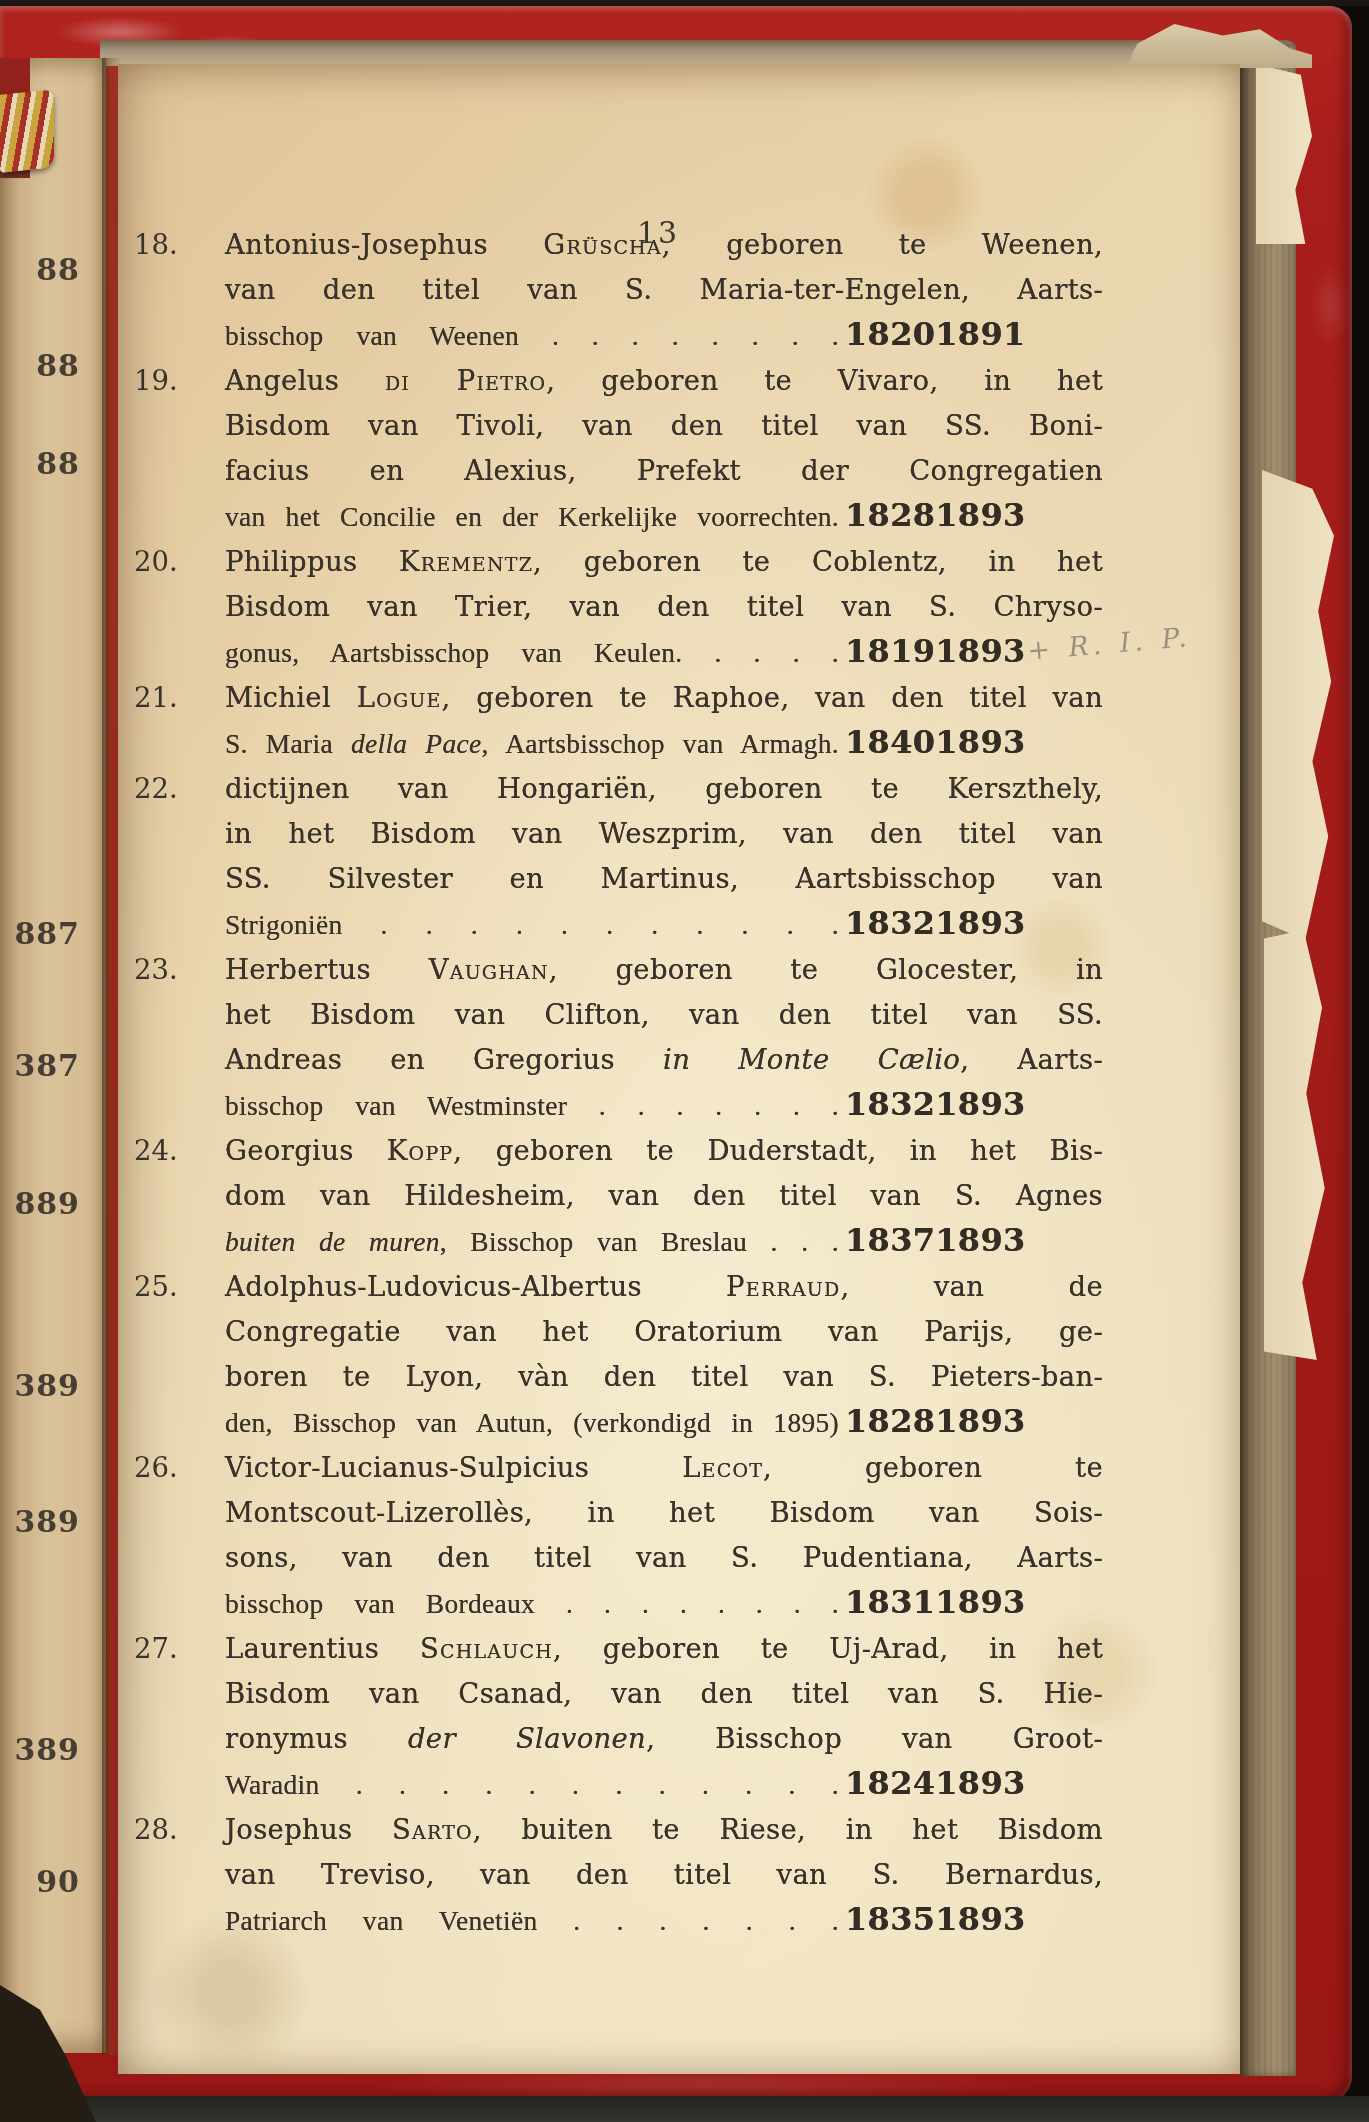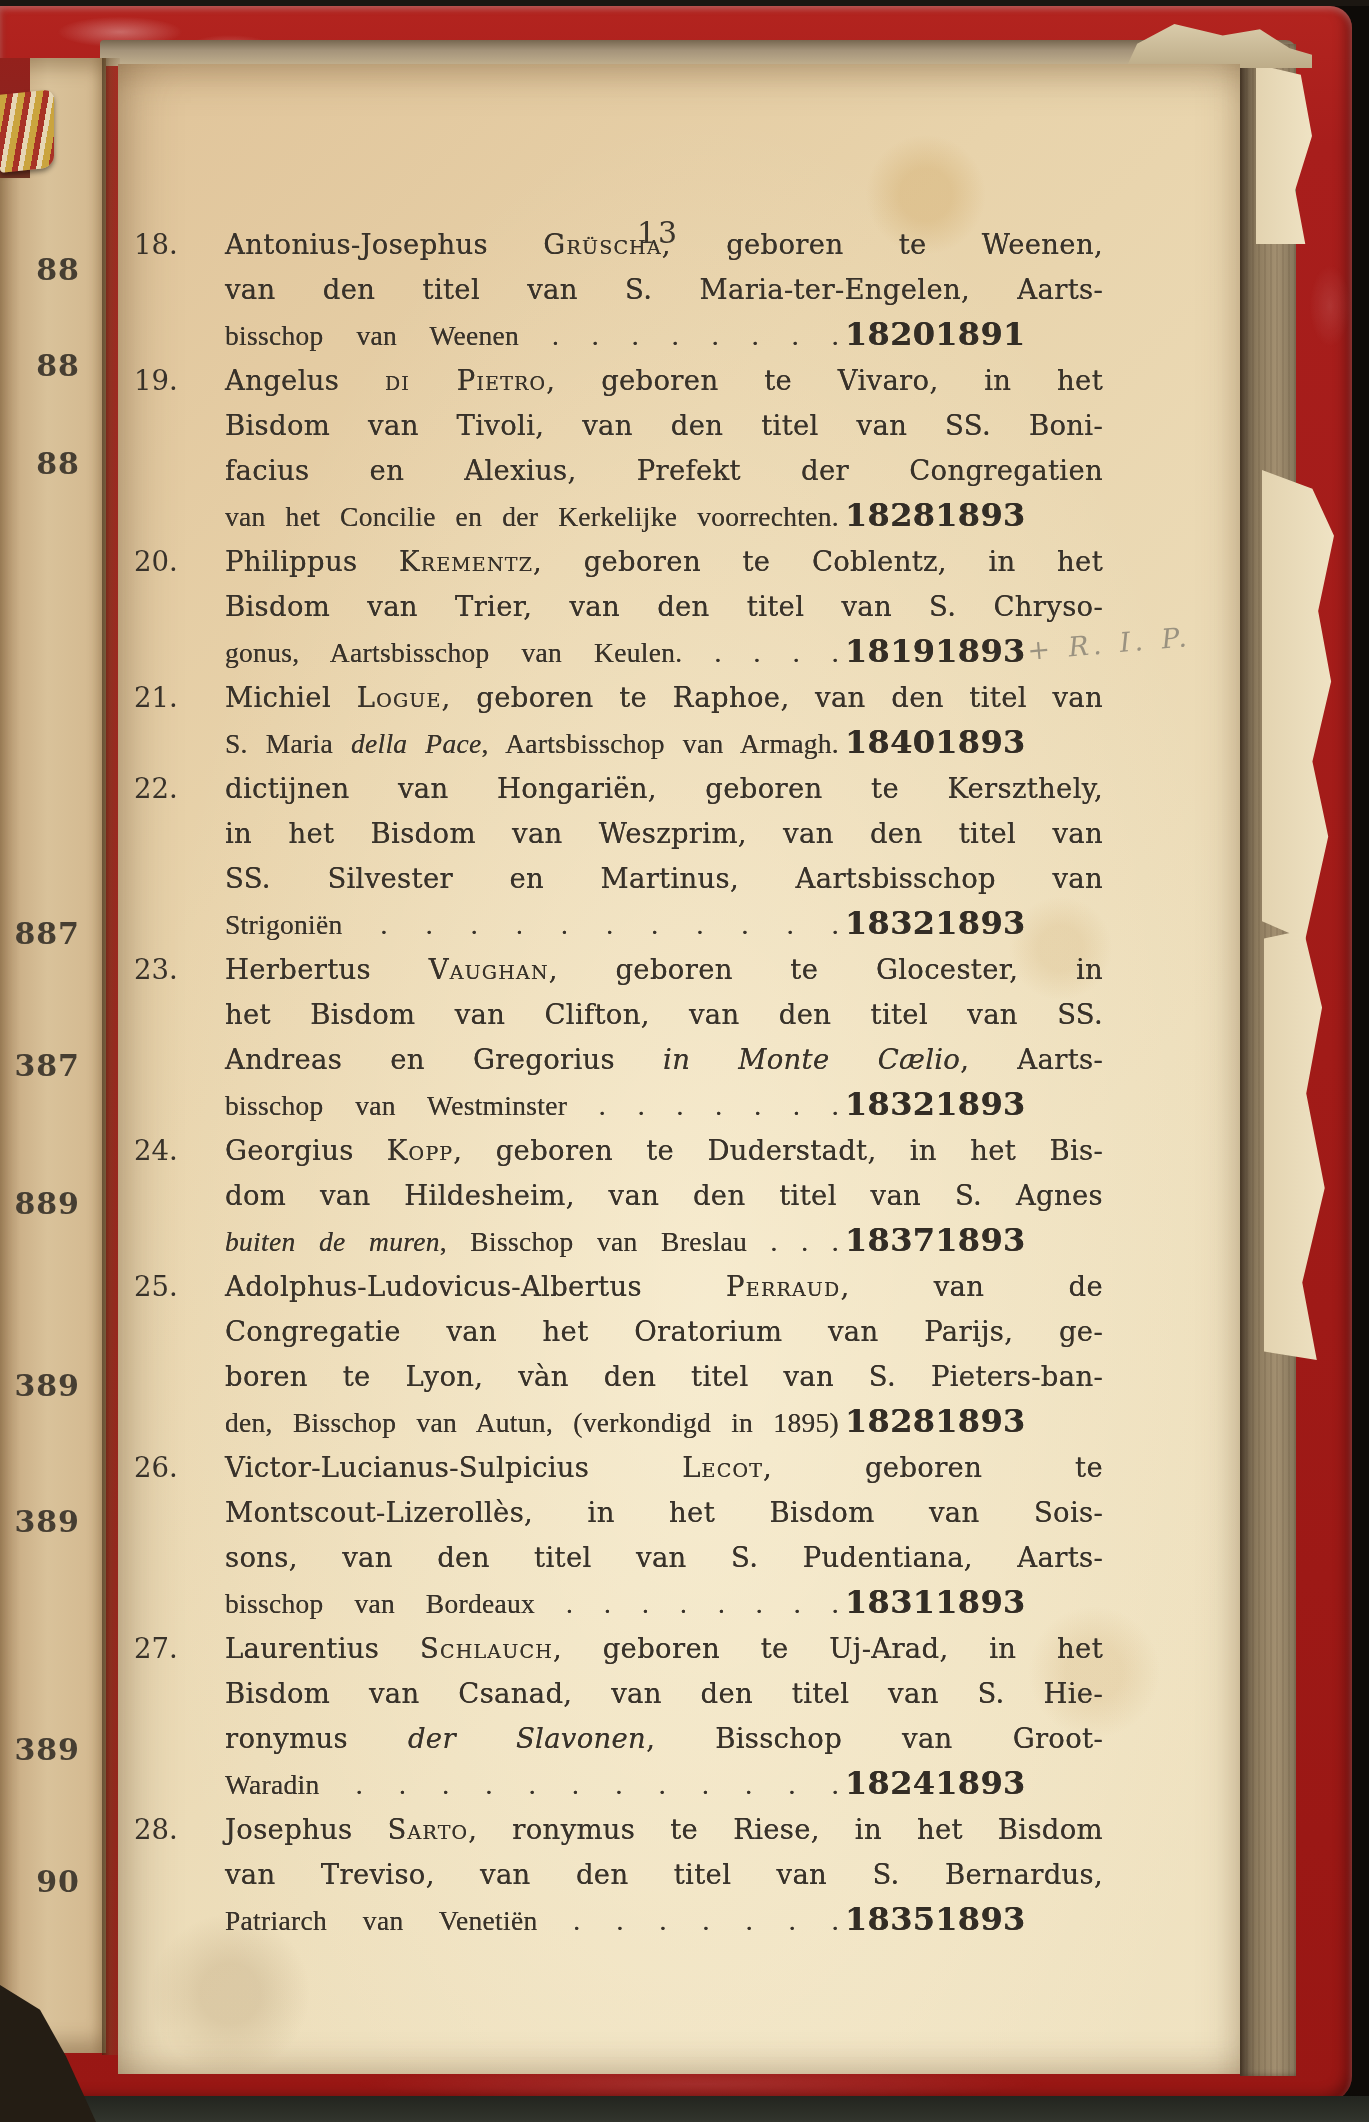--- a/index.html
+++ b/index.html
@@ -274,21 +274,21 @@
               <div class="dates">
                 <span>1824</span>
                 <span>1893</span>
               </div>
             </div>
           </div>
         </div>
         <div class="entry">
           <div class="num">28.</div>
           <div class="etext">
-            <div class="line"><span>Josephus </span><span class="sc">Sarto</span><span>, ronymus te Riese, in het Bisdom</span></div>
+            <div class="line"><span>Josephus </span><span class="sc">Sarto</span><span>, buiten te Riese, in het Bisdom</span></div>
             <div class="line"><span>van Treviso, van den titel van S. Bernardus,</span></div>
             <div class="line last">
               <div class="line-text"><span>Patriarch van Venetiën . . . . . . .</span></div>
               <div class="dates">
                 <span>1835</span>
                 <span>1893</span>
               </div>
             </div>
           </div>
         </div>

